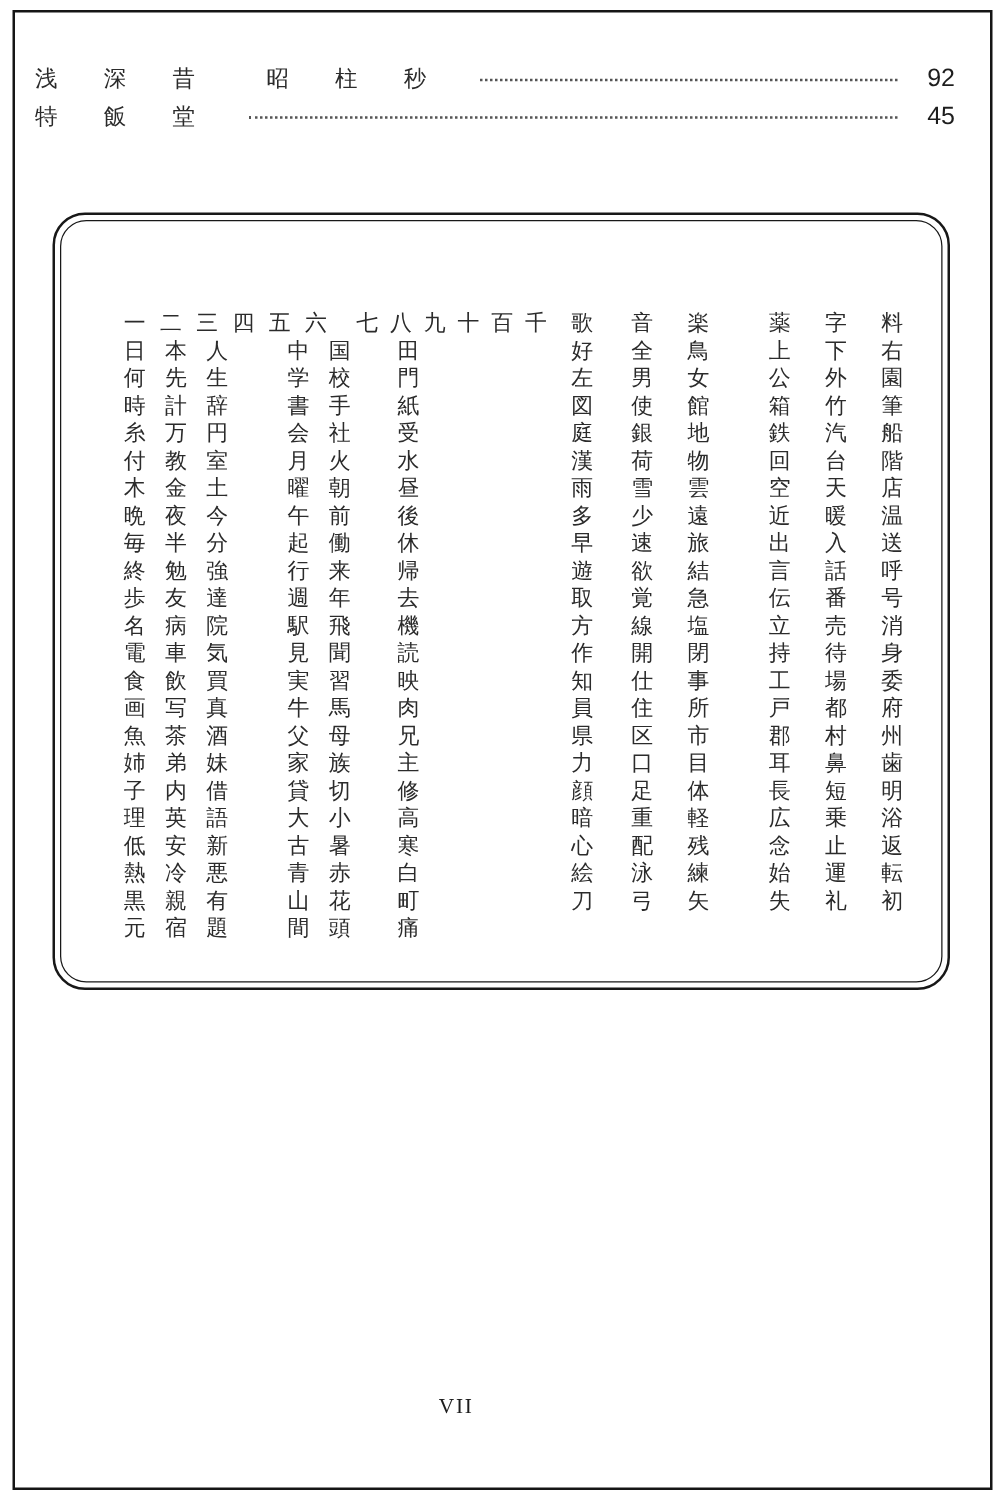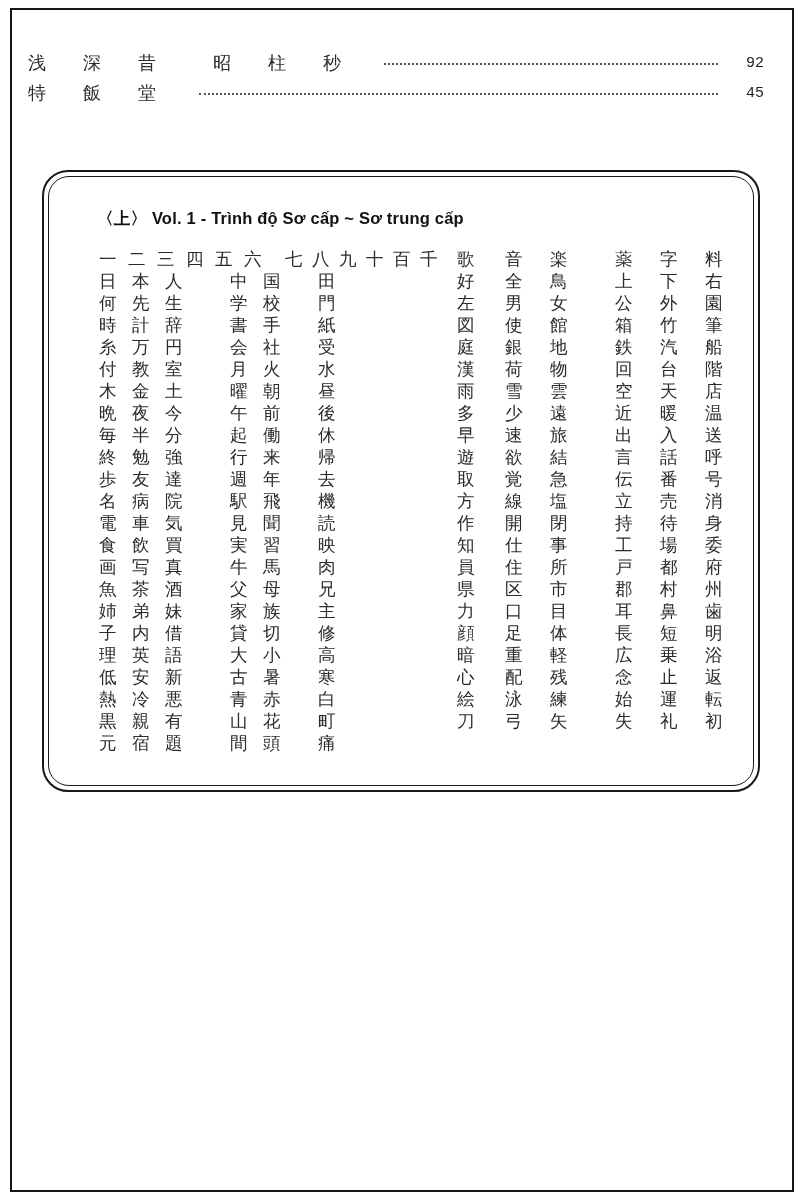--- a/index.html
+++ b/index.html
@@ -57,22 +57,22 @@
     border-bottom: 2px dotted #555555;
     height: 0;
     margin: 0 10px 0 6px;
     position: relative;
     top: 1px;
   }
   .index-page {
     width: 36px;
     flex: 0 0 36px;
     text-align: right;
-    font-size: 15px;
-    font-family: Liberation Mono, monospace;
+    font-size: 20px;
+    font-family: Liberation Sans, sans-serif;
     color: #1d1d1d;
   }
 
   
   .kanji-box {
     position: absolute;
     left: 42px;
     top: 170px;
     width: 714px;
     height: 618px;
@@ -152,21 +152,20 @@
       <div class="index-row">
         <span class="kanji-slot">特</span>
         <span class="kanji-slot">飯</span>
         <span class="kanji-slot">堂</span>
         <span class="leader"></span>
         <span class="index-page">45</span>
       </div>
     </div>
 
   <div class="kanji-box">
-    <div class="box-title">〈上〉 Vol. 1 - Trình độ Sơ cấp ~ Sơ trung cấp</div>
     <div class="kanji-grid">
         <div class="kanji-row">
           <span class="kanji-cell" style="left: 0px;">一</span>
           <span class="kanji-cell" style="left: 29px;">二</span>
           <span class="kanji-cell" style="left: 58px;">三</span>
           <span class="kanji-cell" style="left: 87px;">四</span>
           <span class="kanji-cell" style="left: 116px;">五</span>
           <span class="kanji-cell" style="left: 145px;">六</span>
           <span class="kanji-cell" style="left: 186px;">七</span>
           <span class="kanji-cell" style="left: 213px;">八</span>
@@ -479,13 +478,14 @@
           <span class="kanji-cell" style="left: 0px;">元</span>
           <span class="kanji-cell" style="left: 33px;">宿</span>
           <span class="kanji-cell" style="left: 66px;">題</span>
           <span class="kanji-cell" style="left: 131px;">間</span>
           <span class="kanji-cell" style="left: 164px;">頭</span>
           <span class="kanji-cell" style="left: 219px;">痛</span>
         </div>
       </div>
   </div>
 
+  <div class="page-footer">VII</div>
 </div>
 
 </body></html>

